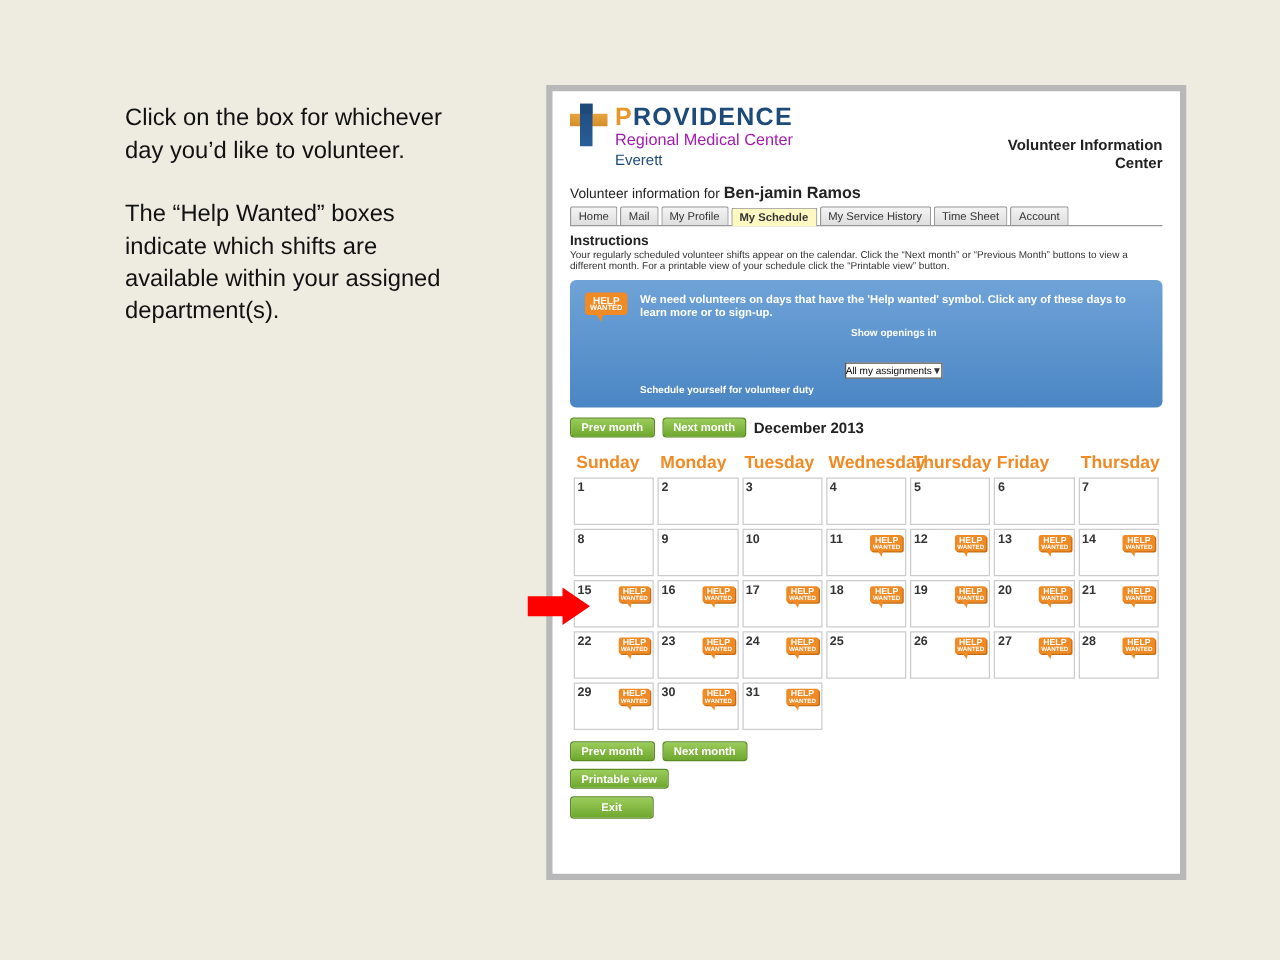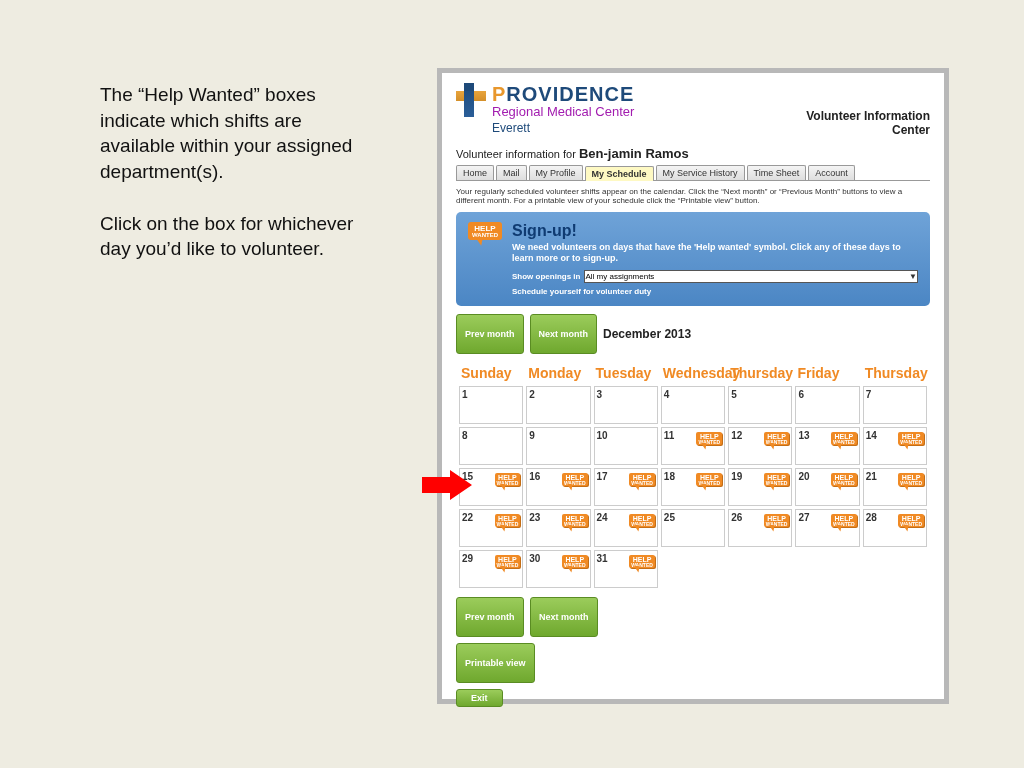--- a/index.html
+++ b/index.html
@@ -75,33 +75,33 @@
   }
   .hw-badge .l1 { display:block; }
   .hw-badge .l2 { display:block; font-size: 6px; }
   .hw-badge::after {
     content: ""; position: absolute; bottom: -5px; left: 6px;
     border: 4px solid transparent; border-top-color: #f08a24; border-right-color: #f08a24;
     width: 0; height: 0; transform: rotate(10deg);
   }
   .signup-title { font-size: 16px; font-weight: bold; color: #0f3b72; margin-bottom: 2px; }
   .signup-sub { font-size: 9px; font-weight: bold; color: #fff; line-height: 1.2; margin-bottom: 6px; }
-  .show-openings { font-size: 8px; font-weight: bold; display: flex; align-items: center; gap: 4px; margin-bottom: 4px; }
+  .show-openings { font-size: 8px; font-weight: bold; display: flex; align-items: center; gap: 19px; margin-bottom: 4px; flex-direction: column; }
   .show-openings .sel {
     flex: 1; background: #fff; color: #000; font-weight: normal;
     font-size: 8px; padding: 1px 0; border: 1px solid #555;
     display: flex; justify-content: space-between; align-items: center;
   }
   .show-openings .sel .arrow { font-size: 8px; color: #333; }
   .sched-link { font-size: 8px; font-weight: bold; }
   .month-nav { display: flex; align-items: center; gap: 6px; margin-bottom: 6px; }
   .btn {
     background: linear-gradient(#9bcc5b,#6fa82e);
     color: #fff; border: 1px solid #5a8c23; border-radius: 3px;
-    font-size: 9px; font-weight: bold; padding: 14px 8px;
+    font-size: 9px; font-weight: bold; padding: 2px 8px;
     cursor: pointer;
   }
   .month-label { font-size: 12px; font-weight: bold; color: #222; }
   table.cal { width: 100%; border-collapse: separate; border-spacing: 3px 3px; table-layout: fixed; }
   table.cal th { color: #f08a24; font-size: 14px; font-weight: bold; text-align: left; padding: 2px 2px; }
   table.cal td {
     border: 1px solid #ccc; height: 38px; vertical-align: top;
     padding: 2px 2px; font-size: 10px; color: #333; font-weight: bold;
     position: relative;
   }
@@ -126,22 +126,22 @@
   .red-arrow {
     position: absolute; left: 422px; top: 470px;
     width: 50px; height: 30px; z-index: 50;
   }
   .red-arrow svg { width: 100%; height: 100%; }
 </style>
 </head>
 <body>
 
 <div class="slide-text">
+  <p>Click on the box for whichever day you’d like to volunteer.</p>
   <p>The “Help Wanted” boxes indicate which shifts are available within your assigned department(s).</p>
-  <p>Click on the box for whichever day you’d like to volunteer.</p>
 </div>
 
 <div class="red-arrow">
   <svg viewBox="0 0 50 30">
       <polygon points="0,7 28,7 28,0 50,15 28,30 28,23 0,23" fill="#ff0000"></polygon>
     </svg>
 </div>
 
 <div class="browser-frame">
   <div class="page">
@@ -173,30 +173,30 @@
     <div class="tab-bar" id="tab-bar">
         <div class="tab">Home</div>
         <div class="tab">Mail</div>
         <div class="tab">My Profile</div>
         <div class="tab active">My Schedule</div>
         <div class="tab">My Service History</div>
         <div class="tab">Time Sheet</div>
         <div class="tab">Account</div>
       </div>
 
+    <div class="instructions-h">Instructions</div>
     <div class="instructions-p">Your regularly scheduled volunteer shifts appear on the calendar. Click the “Next month” or “Previous Month” buttons to view a different month. For a printable view of your schedule click the “Printable view” button.</div>
 
     <div class="signup-box">
       <div class="signup-row">
         <div class="hw-badge">
           <span class="l1">HELP</span>
             <span class="l2">WANTED</span>
         </div>
         <div style="flex:1">
-          <div class="signup-title">Sign-up!</div>
           <div class="signup-sub">We need volunteers on days that have the 'Help wanted' symbol. Click any of these days to learn more or to sign-up.</div>
           <div class="show-openings">
             <span>Show openings in</span>
             <div class="sel">
               <span>All my assignments</span>
               <span class="arrow">▼</span>
             </div>
           </div>
           <div class="sched-link">Schedule yourself for volunteer duty</div>
         </div>
@@ -329,17 +329,17 @@
           </tr>
         </tbody>
     </table>
 
     <div class="bottom-btns">
       <div>
         <span class="btn">Prev month</span>
         <span class="btn">Next month</span>
       </div>
       <div class="row2"><span class="btn">Printable view</span></div>
-      <div class="row3"><span class="btn" style="padding:3px 14px">Exit</span></div>
+      <div class="row3"><span class="btn" style="padding:3px 24px">Exit</span></div>
     </div>
 
   </div>
 </div>
 
 </body></html>

